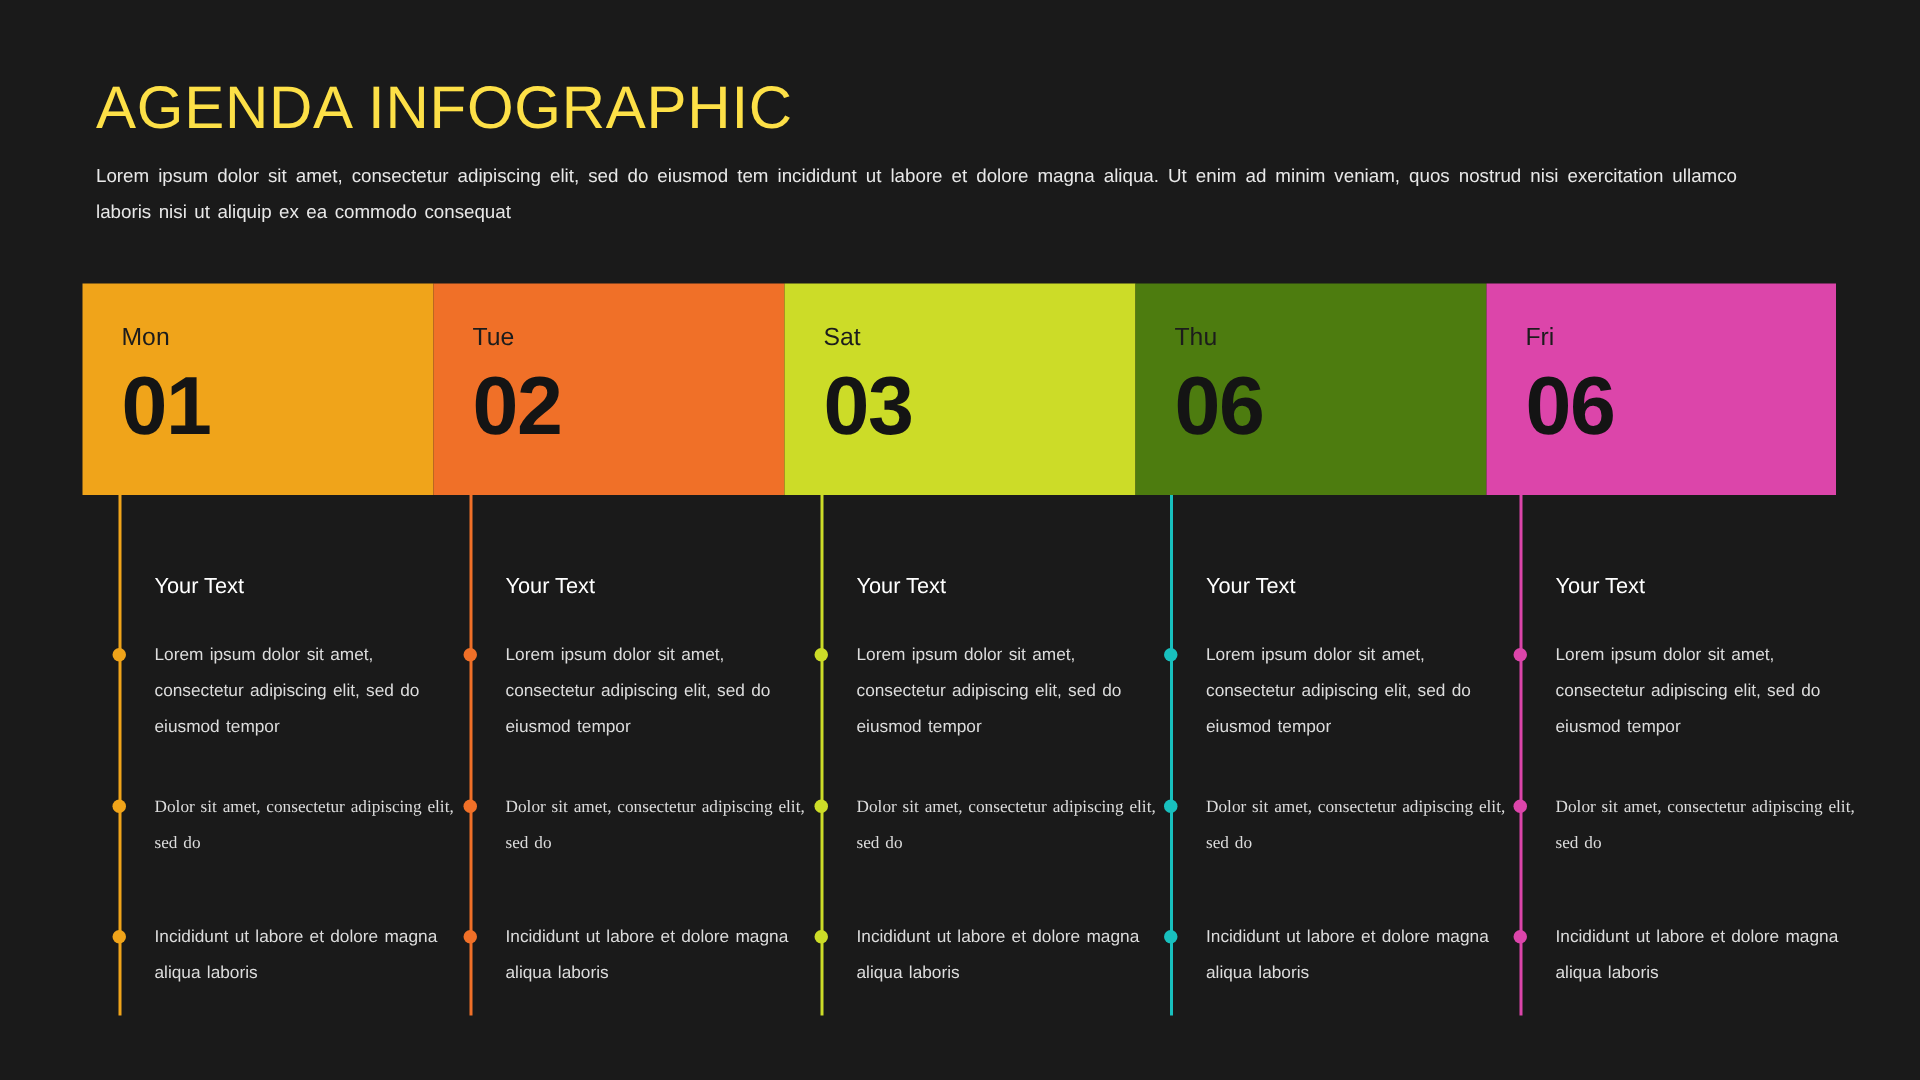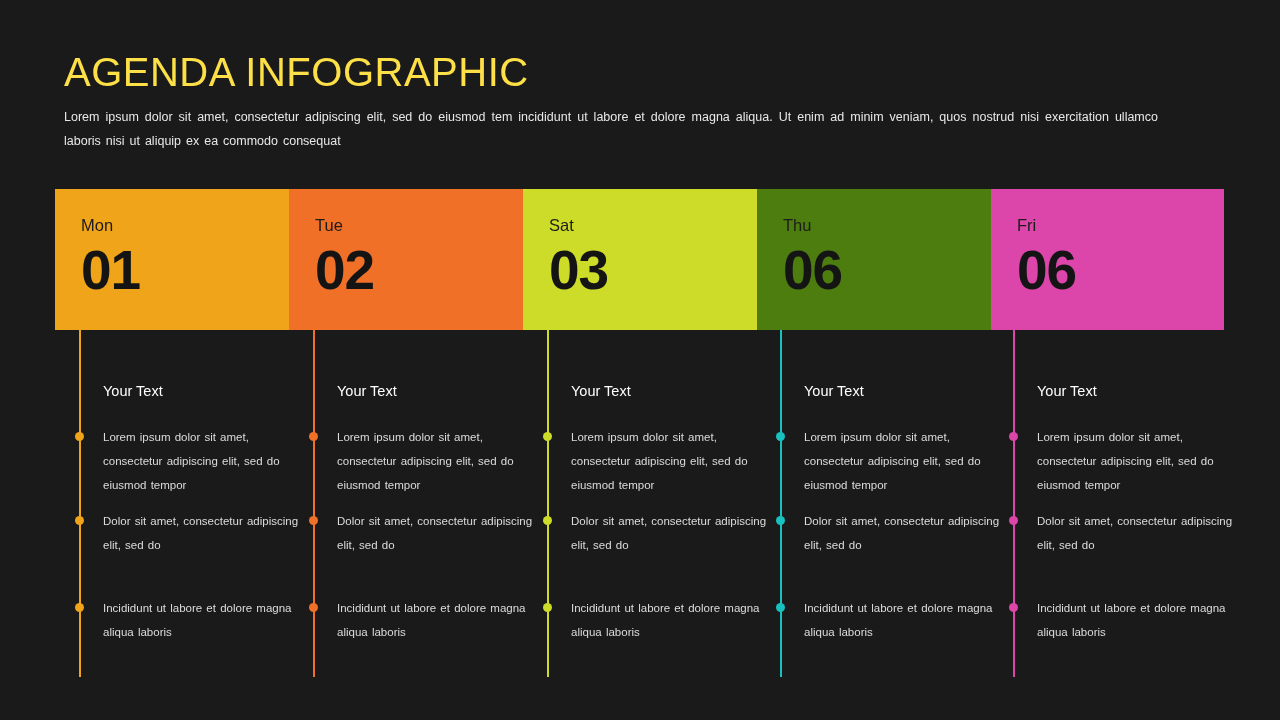--- a/index.html
+++ b/index.html
@@ -104,21 +104,21 @@
     word-spacing:1px;
   }
   .bullet-dot {
     position:absolute;
     left:-28px;
     top:7px;
     width:9px; height:9px;
     border-radius:50%;
   }
   .b1 { margin-top:26px; }
-  .b2 { margin-top:12px; }
+  .b2 { margin-top:29px;font-family:Liberation Serif, serif; }
   .b3 { margin-top:39px; }
 </style>
 </head>
 <body style="background: rgb(26, 26, 26);">
 
 <div class="slide">
 
   <h1 class="page-title">AGENDA INFOGRAPHIC</h1>
   <p class="page-subtitle">Lorem ipsum dolor sit amet, consectetur adipiscing elit, sed do eiusmod tem incididunt ut labore et dolore magna aliqua. Ut enim ad minim veniam, quos nostrud nisi exercitation ullamco laboris nisi ut aliquip ex ea commodo consequat</p>
 

